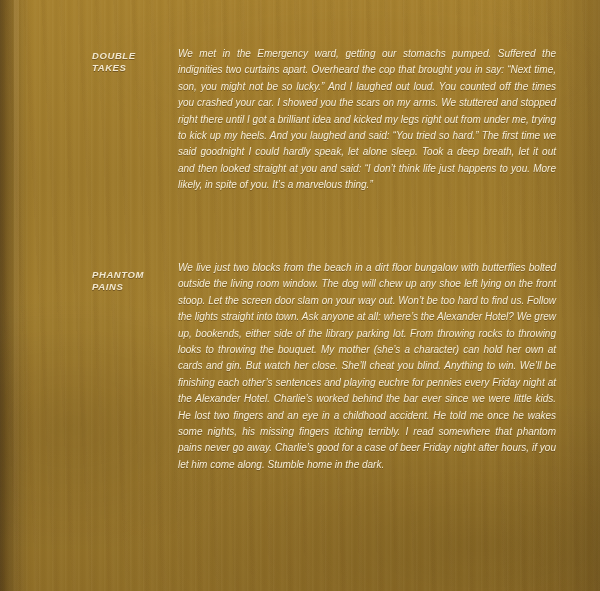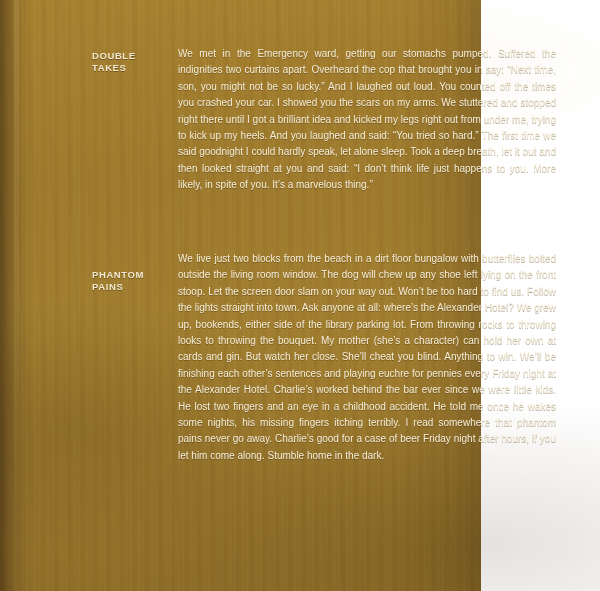--- a/index.html
+++ b/index.html
@@ -8,21 +8,21 @@
   }
   body {
     width: 600px;
     height: 591px;
     overflow: hidden;
     font-family: "Liberation Sans", sans-serif;
   }
 
   .page {
     position: relative;
-    width: 481px;
+    width: 600px;
     height: 591px;
     background:
       
       linear-gradient(90deg,
         rgba(60,40,18,0.30) 0px,
         rgba(90,62,28,0.12) 6px,
         rgba(150,112,50,0.04) 14px,
         rgba(0,0,0,0) 26px),
       linear-gradient(90deg,
         rgba(0,0,0,0) 0%,
@@ -38,20 +38,21 @@
         rgba(0,0,0,0.00) 7px,
         rgba(255,235,190,0.03) 9px,
         rgba(0,0,0,0.00) 13px),
       repeating-linear-gradient(87deg,
         rgba(120,84,34,0.06) 0px,
         rgba(120,84,34,0.06) 3px,
         rgba(0,0,0,0.00) 6px,
         rgba(0,0,0,0.00) 18px),
       linear-gradient(180deg, #a6812f 0%, #9d7a2c 30%, #a07d2e 55%, #8f6e27 100%);
     background-color: #9d7a2c;
+    font-style: italic;
   }
 
   
   .grain-a, .grain-b, .grain-c {
     position: absolute;
     pointer-events: none;
   }
   .grain-a {
     left: 0; top: 0; width: 30px; height: 591px;
     background: linear-gradient(90deg, rgba(40,26,10,0.35), rgba(40,26,10,0.0));
@@ -106,21 +107,21 @@
     line-height: 16.4px;
     text-align: justify;
     text-justify: inter-word;
     text-shadow: 0 1px 0 rgba(60,40,16,0.40);
   }
 
   #entry-0 .entry-title { top: 50px; }
   #entry-0 .entry-body  { top: 46px; }
 
   #entry-1 .entry-title { top: 261px; margin-top: 8px; }
-  #entry-1 .entry-body  { top: 251px; }
+  #entry-1 .entry-body  { top: 260px; }
 
 </style>
 </head>
 <body>
 
 <div class="page">
   <div class="grain-a"></div>
   <div class="grain-b"></div>
   <div class="grain-c"></div>
 

